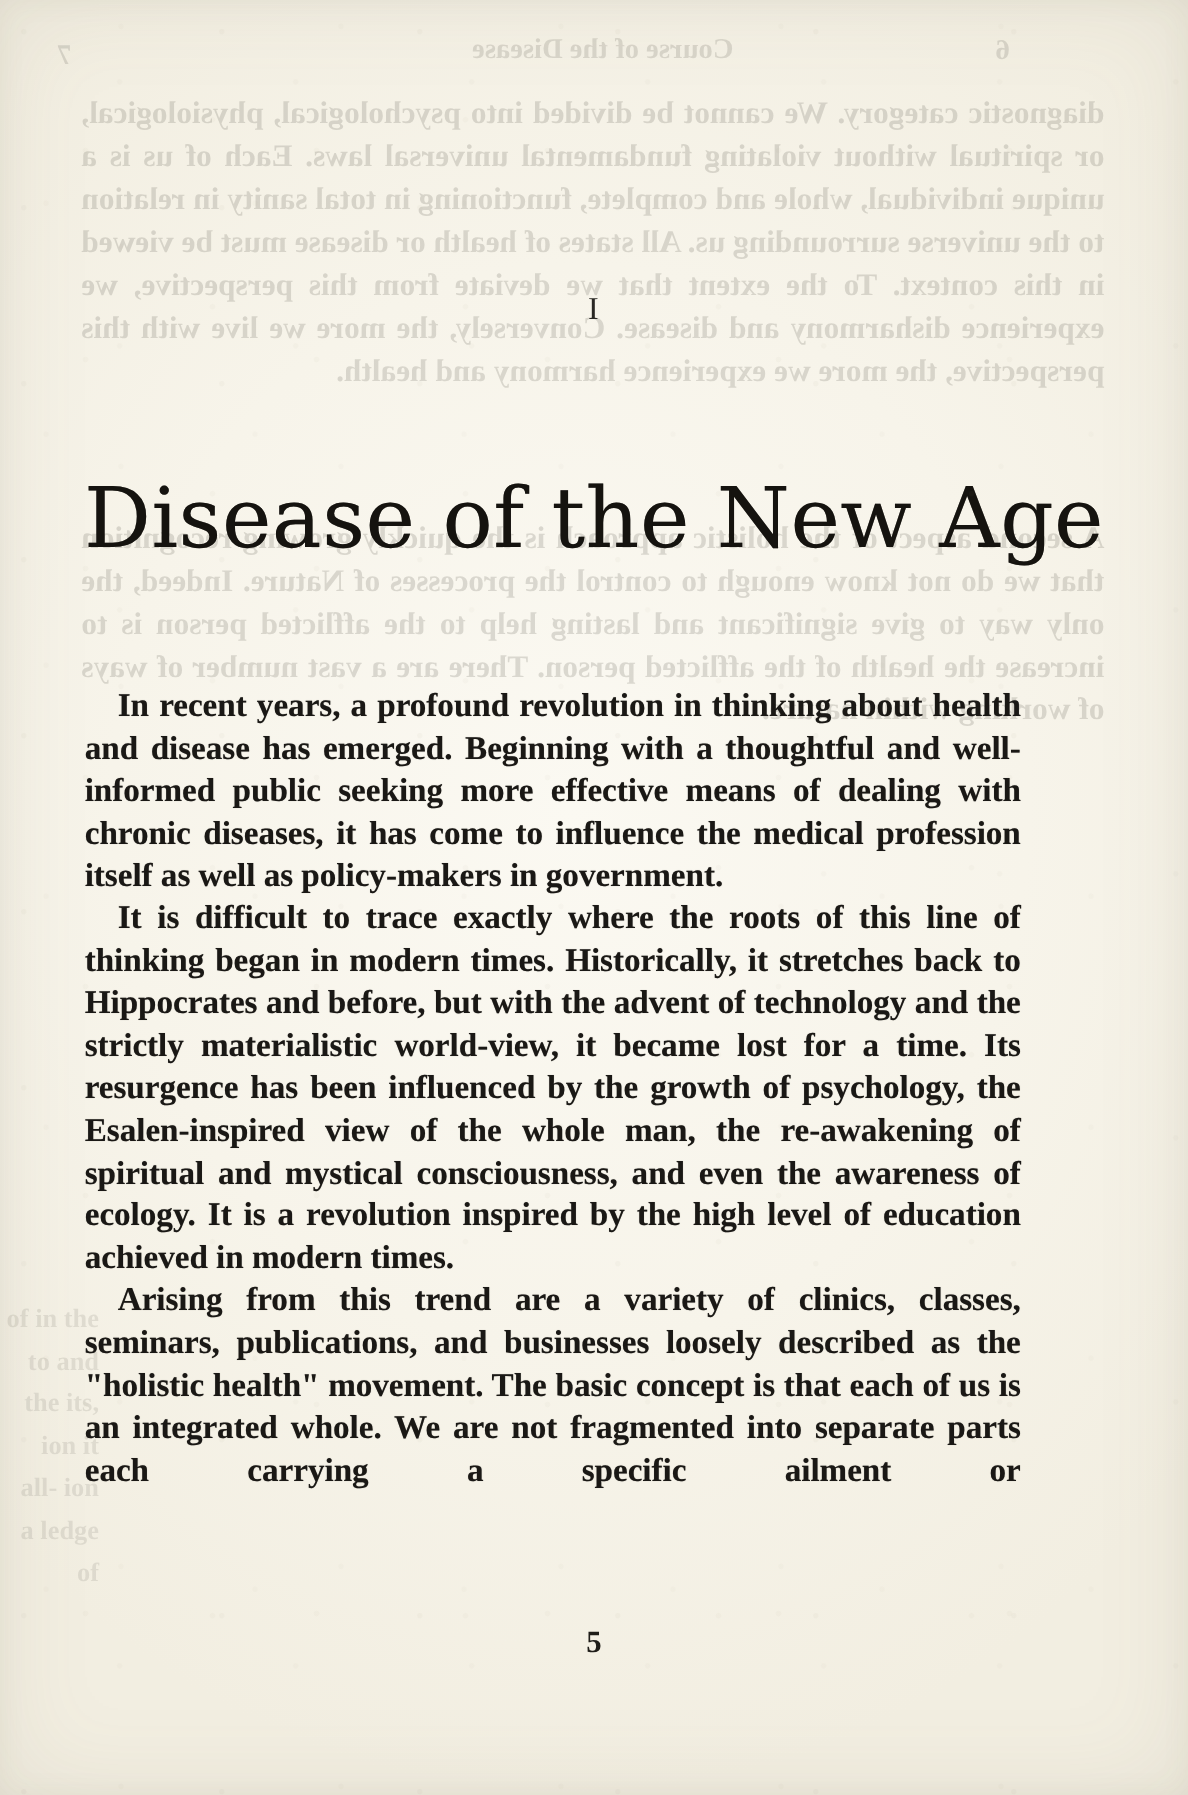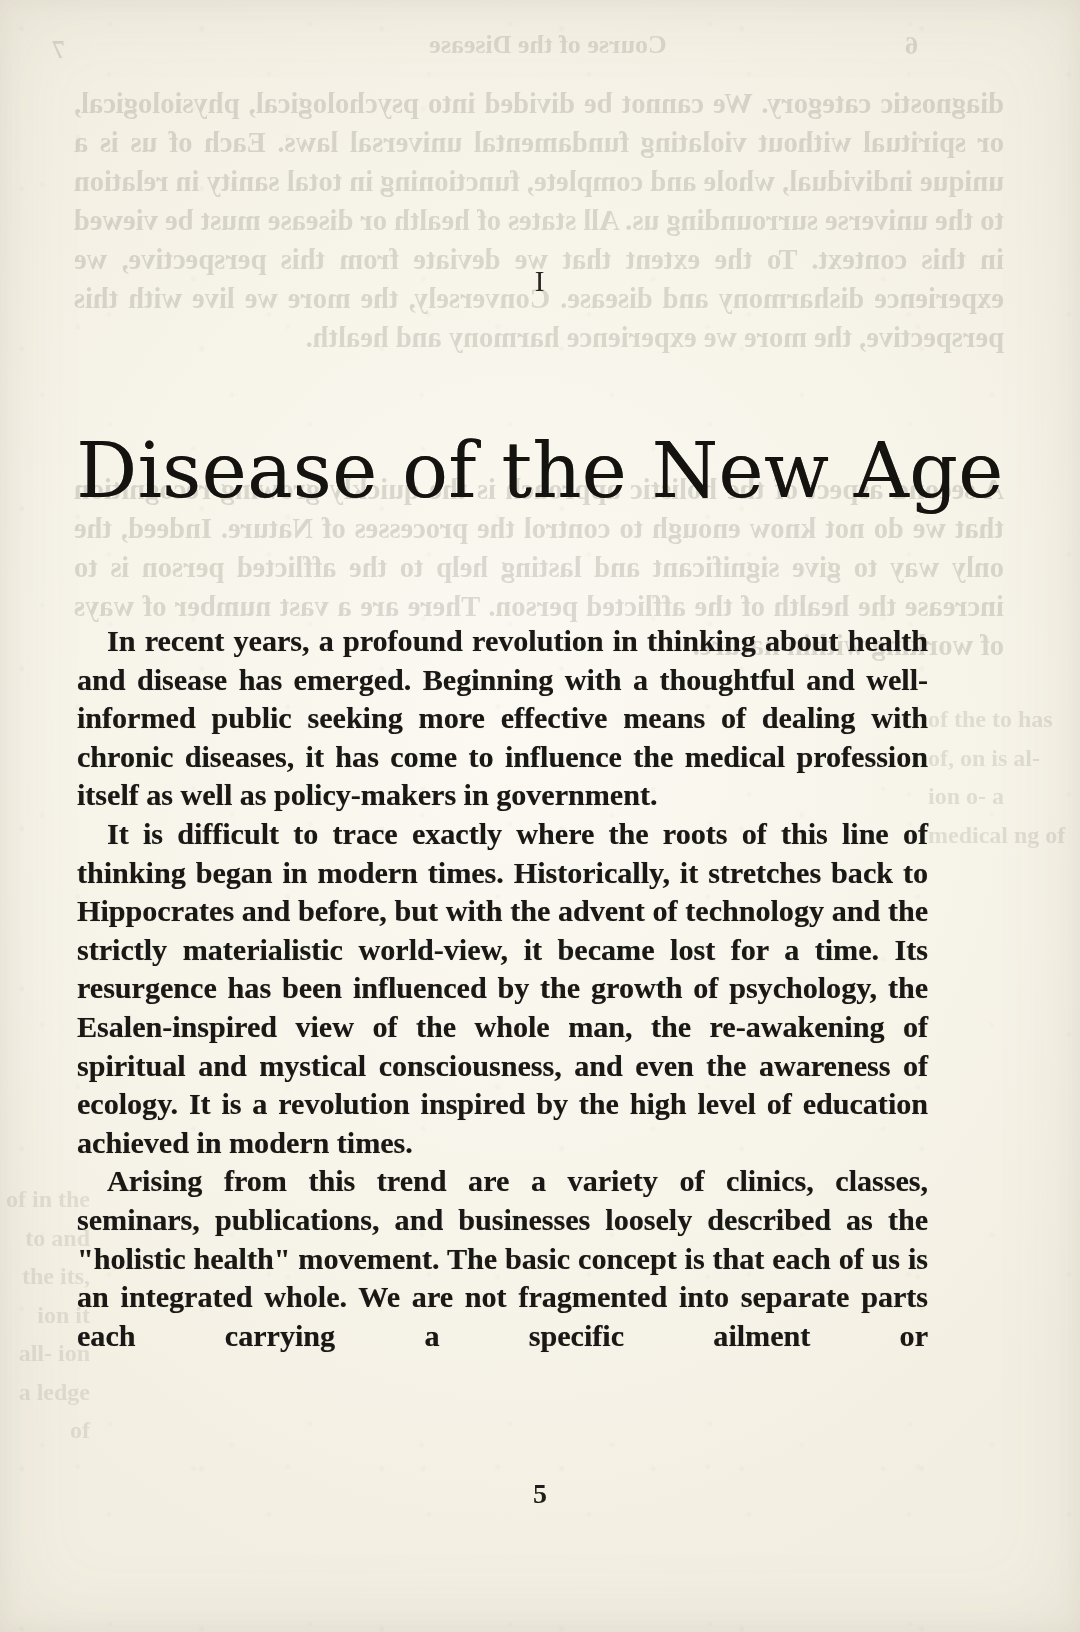--- a/index.html
+++ b/index.html
@@ -181,21 +181,20 @@
   <div class="bleed-layer bleed-mirror" id="bleed-head">Course of the Disease</div>
 
   <div class="bleed-layer bleed-mirror" id="bleed-folio-l">7</div>
 
   <div class="bleed-layer bleed-mirror" id="bleed-folio-r">6</div>
 
   <div class="bleed-layer bleed-mirror" id="bleed-top">diagnostic category. We cannot be divided into psychological, physiological, or spiritual without violating fundamental universal laws. Each of us is a unique individual, whole and complete, functioning in total sanity in relation to the universe surrounding us. All states of health or disease must be viewed in this context. To the extent that we deviate from this perspective, we experience disharmony and disease. Conversely, the more we live with this perspective, the more we experience harmony and health.</div>
 
   <div class="bleed-layer bleed-mirror" id="bleed-mid">A second aspect of the holistic approach is the quickly growing recognition that we do not know enough to control the processes of Nature. Indeed, the only way to give significant and lasting help to the afflicted person is to increase the health of the afflicted person. There are a vast number of ways of working within nature.</div>
 
-  <div class="bleed-layer" id="bleed-right">of the to has of, on is al- ion o- a medical ng of</div>
 
   <div class="bleed-layer" id="bleed-left">of in the to and the its, ion it all- ion a ledge of</div>
 
   <div id="content">
 
     <div id="chapter-number">I</div>
 
     <h1 id="chapter-title">Disease of the New Age</h1>
 
     <div id="body-text">

